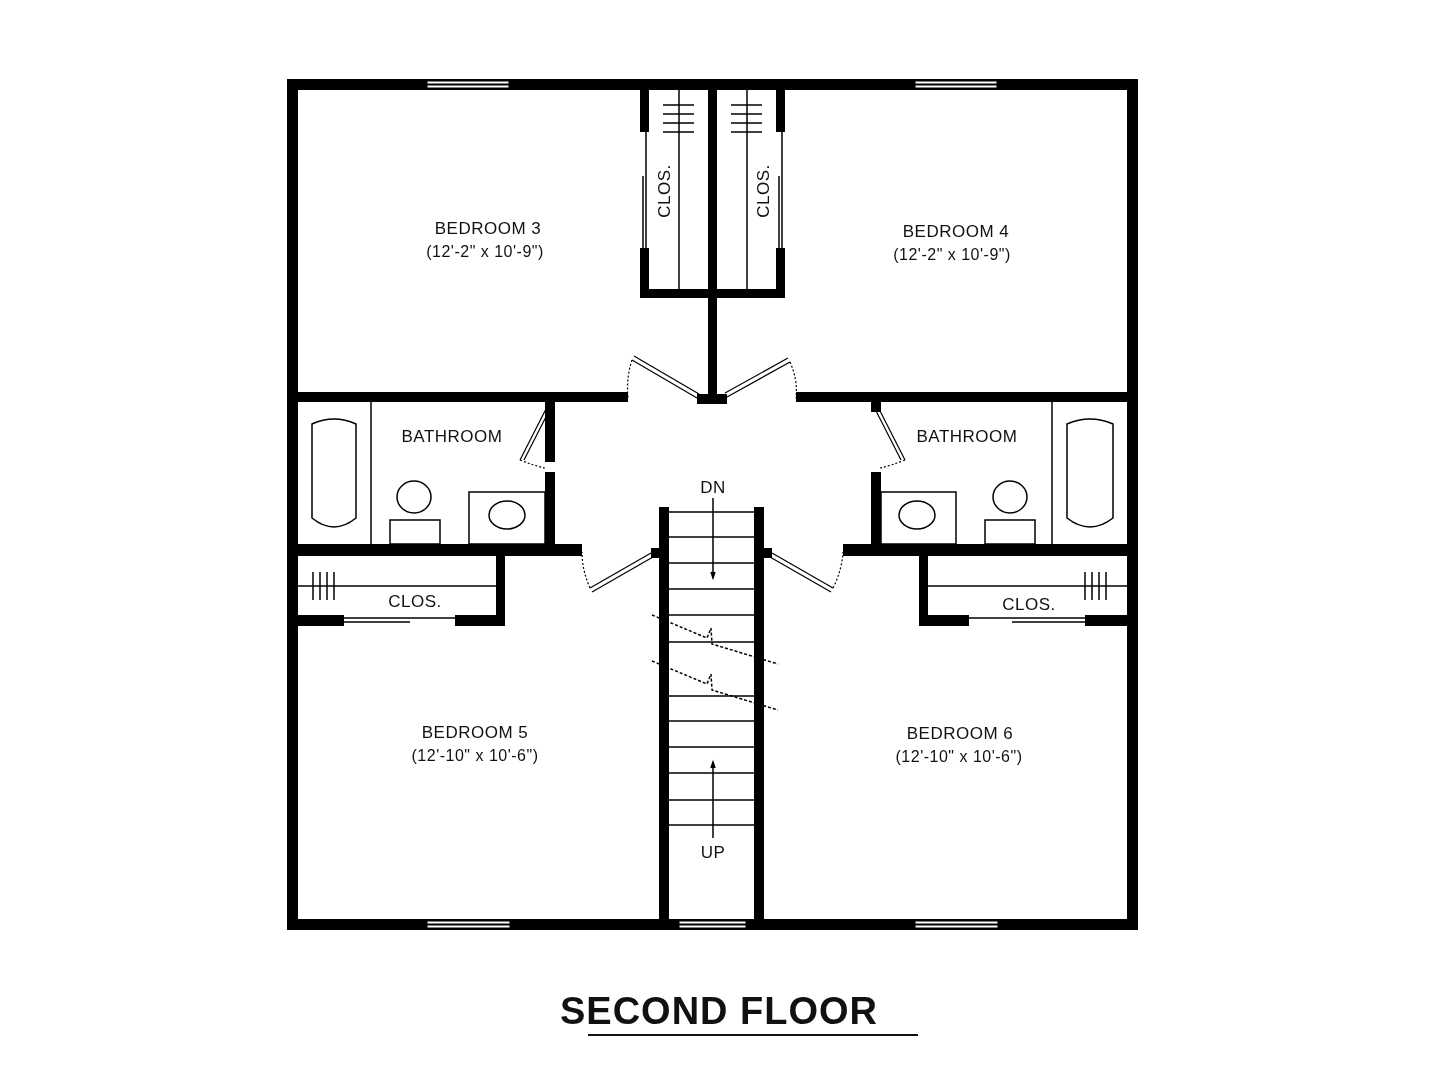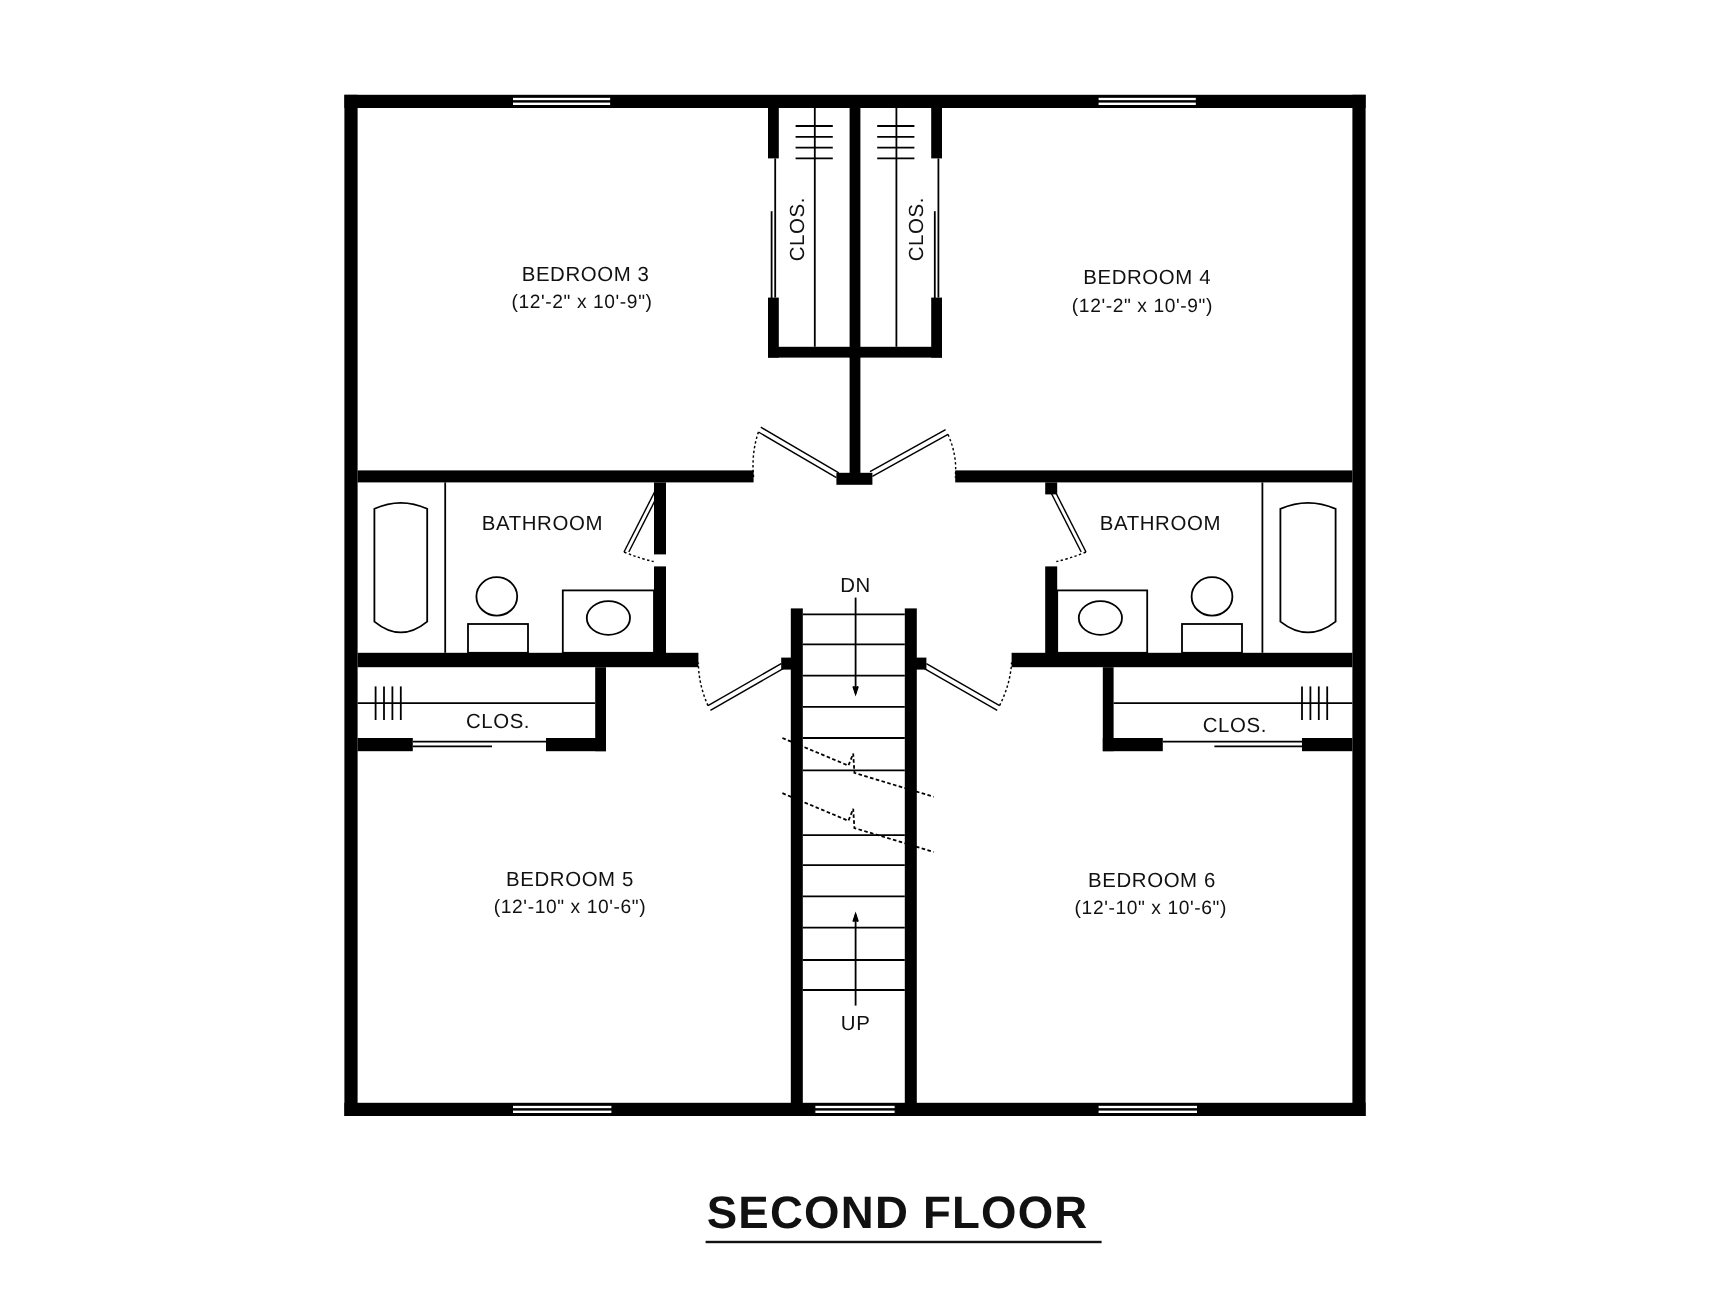--- a/index.html
+++ b/index.html
@@ -1,20 +1,20 @@
 <!DOCTYPE html>
 <html><head>
 <meta charset="utf-8">
 <style>
   html, body { margin: 0; padding: 0; background: #ffffff; }
   body { width: 1440px; height: 1080px; position: relative; overflow: hidden; font-family: "Liberation Sans", sans-serif; }
   svg { position: absolute; left: 0; top: 0; }
   .lbl { font-family: "Liberation Sans", sans-serif; font-size: 17px; fill: #111; letter-spacing: 0.5px; }
   .dim { font-family: "Liberation Sans", sans-serif; font-size: 16px; fill: #111; letter-spacing: 0.5px; }
-  .title { position: absolute; left: 583px; top: 990px; width: 330px; text-align: center;
+  .title { position: absolute; left: 554px; top: 990px; width: 330px; text-align: center;
            font-family: "Liberation Sans", sans-serif; font-weight: bold; font-size: 38px; color: #111;
            letter-spacing: 1px; }
   .title-underline { position: absolute; left: 588px; top: 1034px; width: 330px; height: 2px; background: #111; }
 </style>
 </head>
 <body>
 
 <svg width="1440" height="1080" viewBox="0 0 1440 1080">
 
   <g fill="#000">

